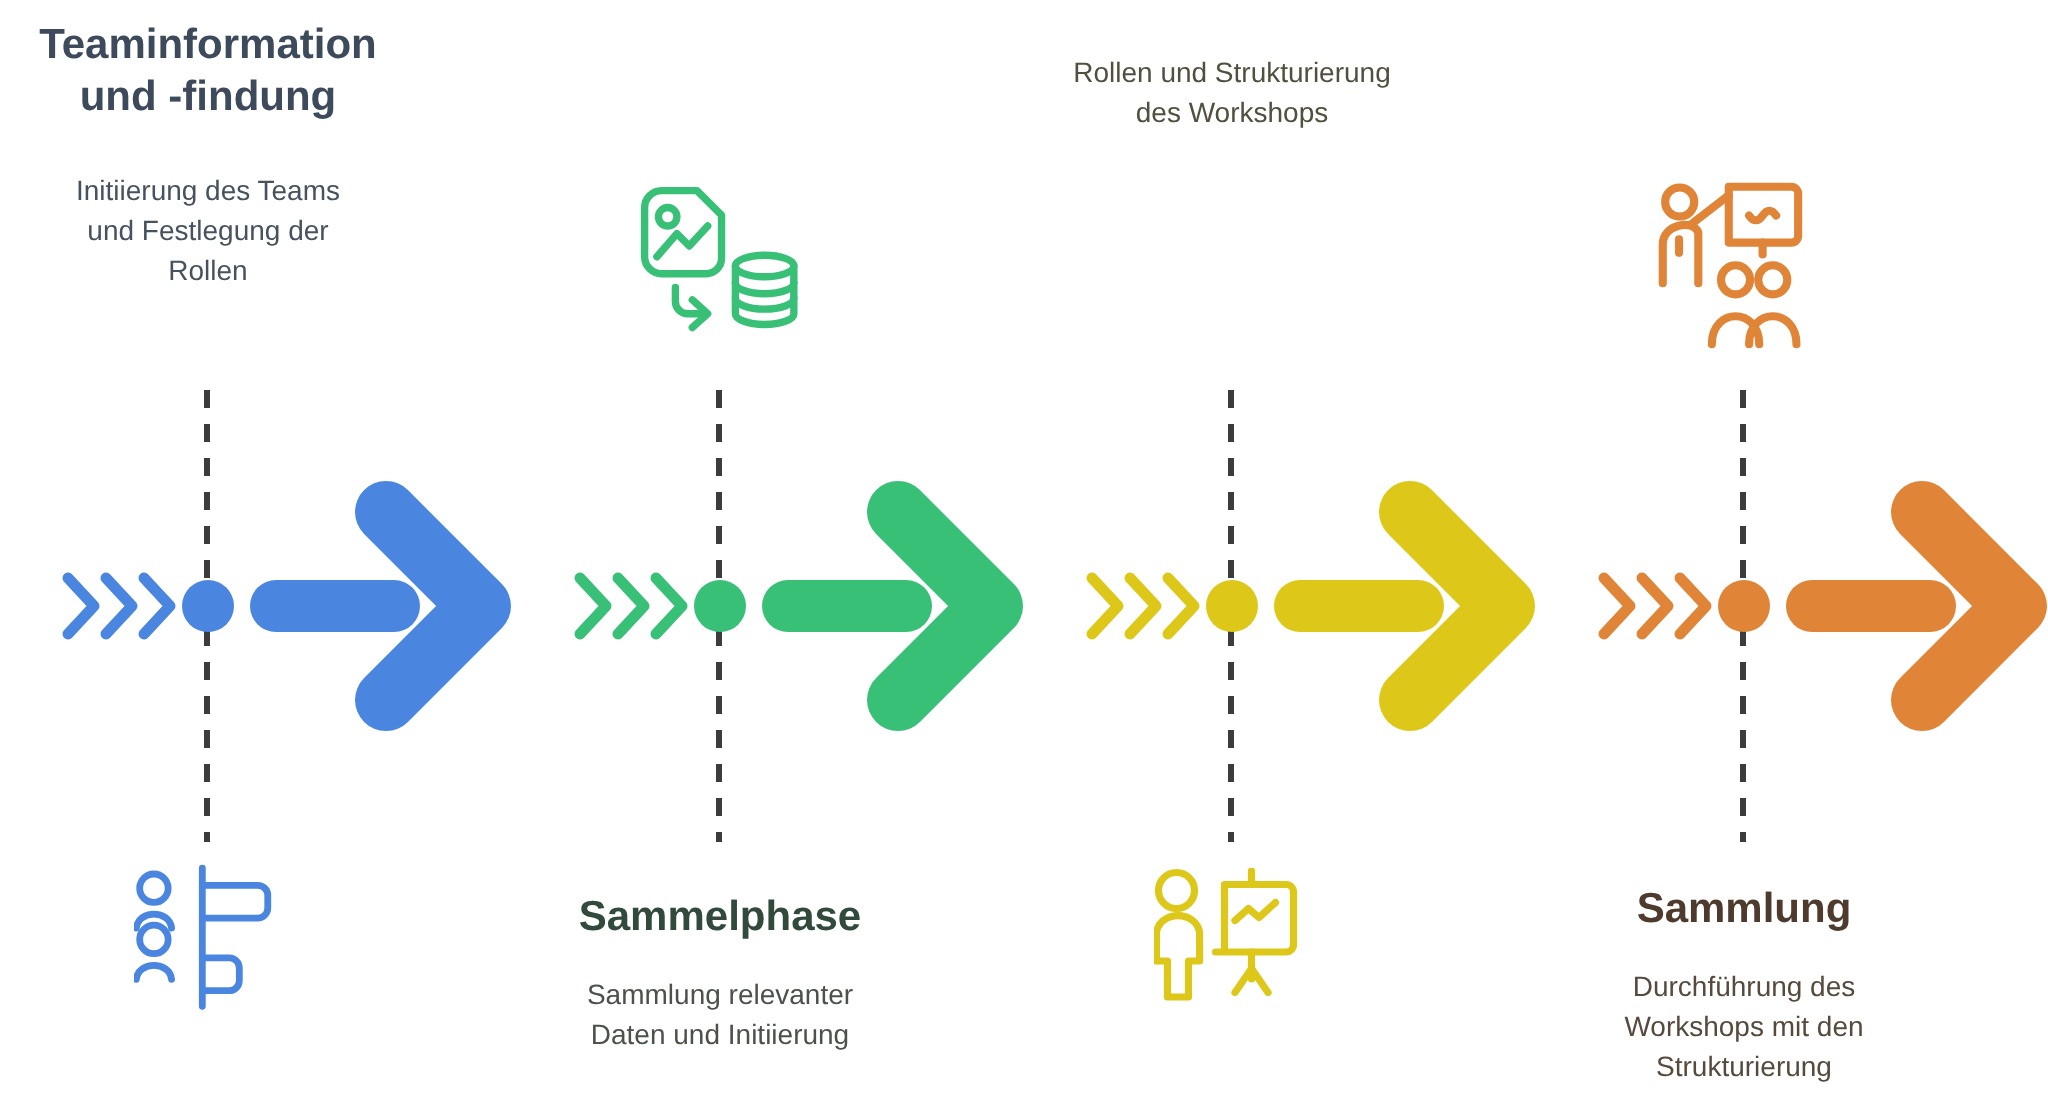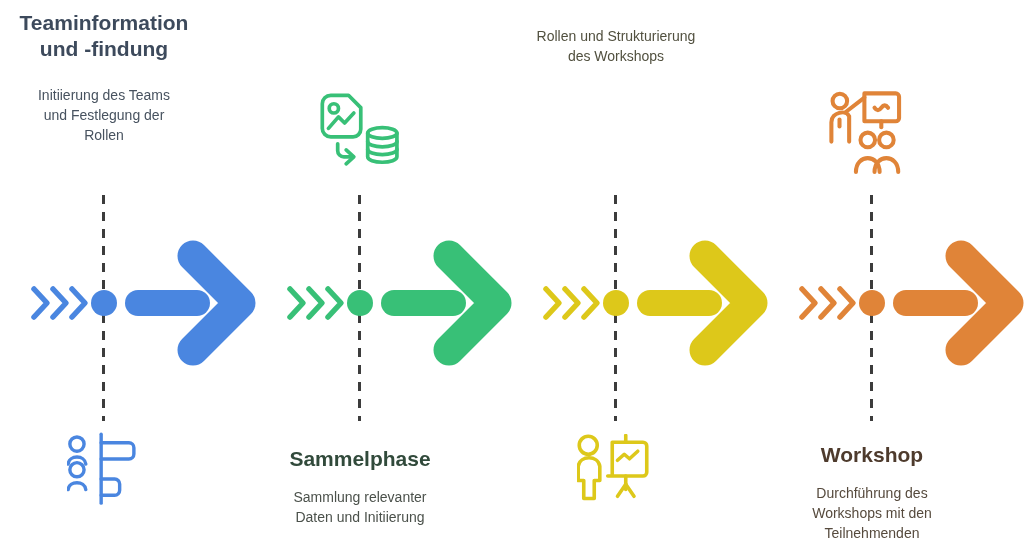--- a/index.html
+++ b/index.html
@@ -154,18 +154,18 @@
         <path d="M21.5 2 H40 a2 2 0 0 1 2 2 v12.5 a2 2 0 0 1 -2 2 H21.5 Z"></path>
         <line x1="31.5" y1="18.5" x2="31.5" y2="22"></line>
         <path d="M27.5 10.5 q2 2.8 4 0 q2 -2.8 4 0"></path>
         <circle cx="23.5" cy="29.5" r="4.3"></circle>
         <circle cx="34.5" cy="29.5" r="4.3"></circle>
         <path d="M16.5 48.5 C16.5 37.5, 30.5 37.5, 30.5 48.5"></path>
         <path d="M27.5 48.5 C27.5 37.5, 41.5 37.5, 41.5 48.5"></path>
       </svg>
     </div>
     <div class="zone bottom">
-      <h2 class="title">Workshop</h2>
-      <p class="desc">Durchführung des Workshops mit den Teilnehmenden</p>
+      <h2 class="title">Sammlung</h2>
+      <p class="desc">Durchführung des Workshops mit den Strukturierung</p>
     </div>
   </div>
 
 </div>
 
 </body></html>

